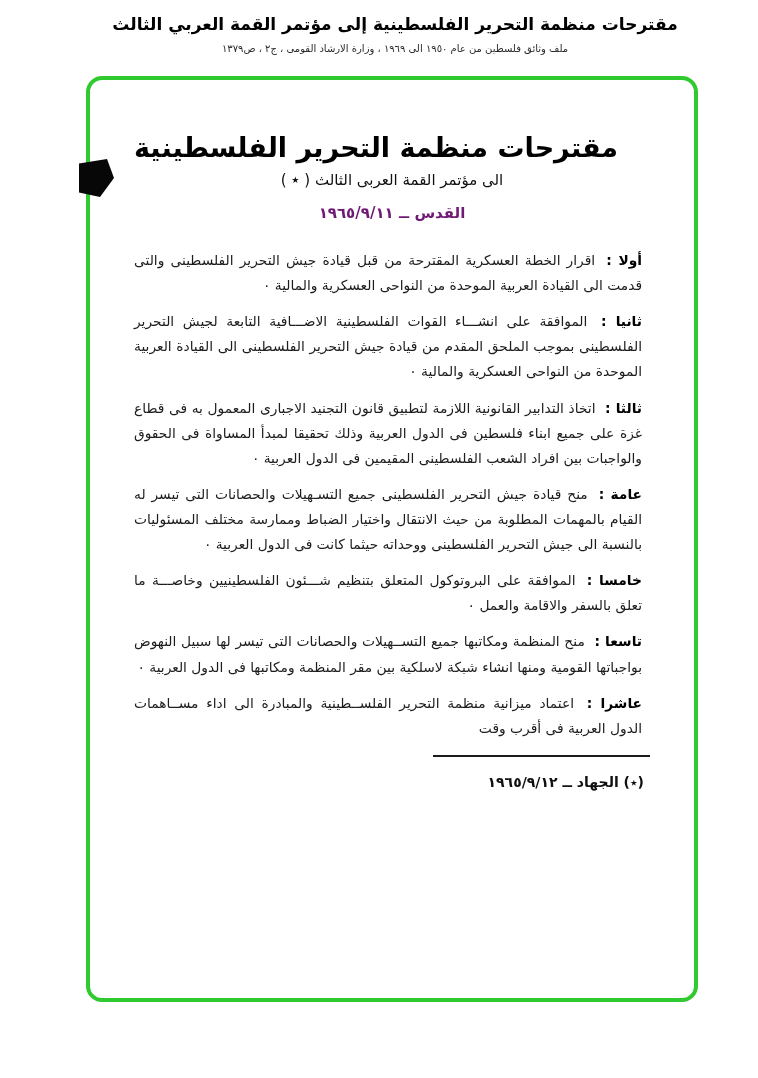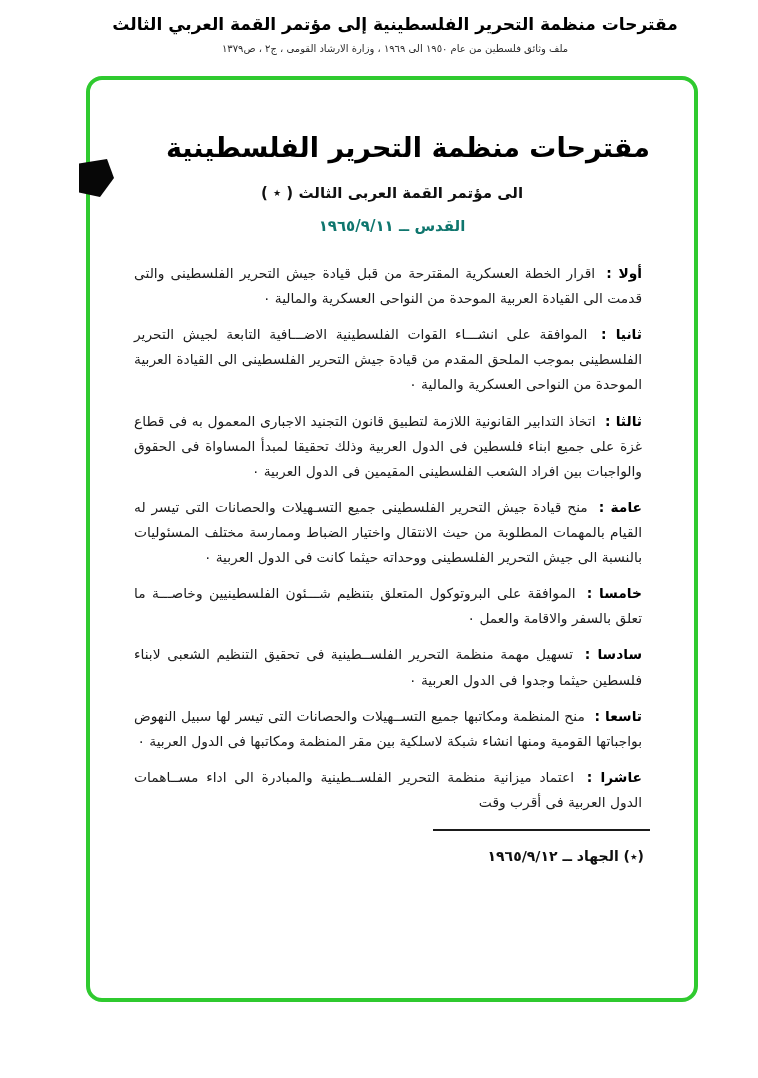--- a/index.html
+++ b/index.html
@@ -41,34 +41,34 @@
     background: #ffffff;
     border: 4px solid #2fca2f;
     border-radius: 16px;
     padding: 52px 44px 18px 44px;
     overflow: hidden;
   }
   .doc-title {
     font-size: 27px;
     font-weight: bold;
     color: #000000;
-    text-align: right;
-    margin-bottom: 21px;
+    text-align: left;
+    margin-bottom: 8px;
   }
   .doc-subtitle {
     font-size: 15px;
-    font-weight: bold;
+    font-weight: normal;
     color: #101010;
     text-align: center;
     margin-bottom: 15px;
   }
   .doc-dateline {
     font-size: 15px;
     font-weight: bold;
-    color: #0f766e;
+    color: #701a75;
     text-align: center;
     margin-bottom: 26px;
   }
   .doc-body { }
   .clause {
     margin: 0 8px 11px 0;
     font-size: 13.8px;
     line-height: 1.82;
     text-align: justify;
     color: #1c1c1c;
@@ -132,24 +132,20 @@
       </p>
       <p class="clause">
         <span class="clause-label">عامة :</span>
         <span class="clause-text">منح قيادة جيش التحرير الفلسطينى جميع التسـهيلات والحصانات التى تيسر له القيام بالمهمات المطلوبة من حيث الانتقال واختيار الضباط وممارسة مختلف المسئوليات بالنسبة الى جيش التحرير الفلسطينى ووحداته حيثما كانت فى الدول العربية ٠</span>
       </p>
       <p class="clause">
         <span class="clause-label">خامسا :</span>
         <span class="clause-text">الموافقة على البروتوكول المتعلق بتنظيم شـــئون الفلسطينيين وخاصـــة ما تعلق بالسفر والاقامة والعمل ٠</span>
       </p>
       <p class="clause">
-        <span class="clause-label">سادسا :</span>
-        <span class="clause-text">تسهيل مهمة منظمة التحرير الفلســطينية فى تحقيق التنظيم الشعبى لابناء فلسطين حيثما وجدوا فى الدول العربية ٠</span>
-      </p>
-      <p class="clause">
         <span class="clause-label">تاسعا :</span>
         <span class="clause-text">منح المنظمة ومكاتبها جميع التســهيلات والحصانات التى تيسر لها سبيل النهوض بواجباتها القومية ومنها انشاء شبكة لاسلكية بين مقر المنظمة ومكاتبها فى الدول العربية ٠</span>
       </p>
       <p class="clause">
         <span class="clause-label">عاشرا :</span>
         <span class="clause-text">اعتماد ميزانية منظمة التحرير الفلســطينية والمبادرة الى اداء مســاهمات الدول العربية فى أقرب وقت</span>
       </p>
     </div>
 
     <div class="footnote-rule"></div>

